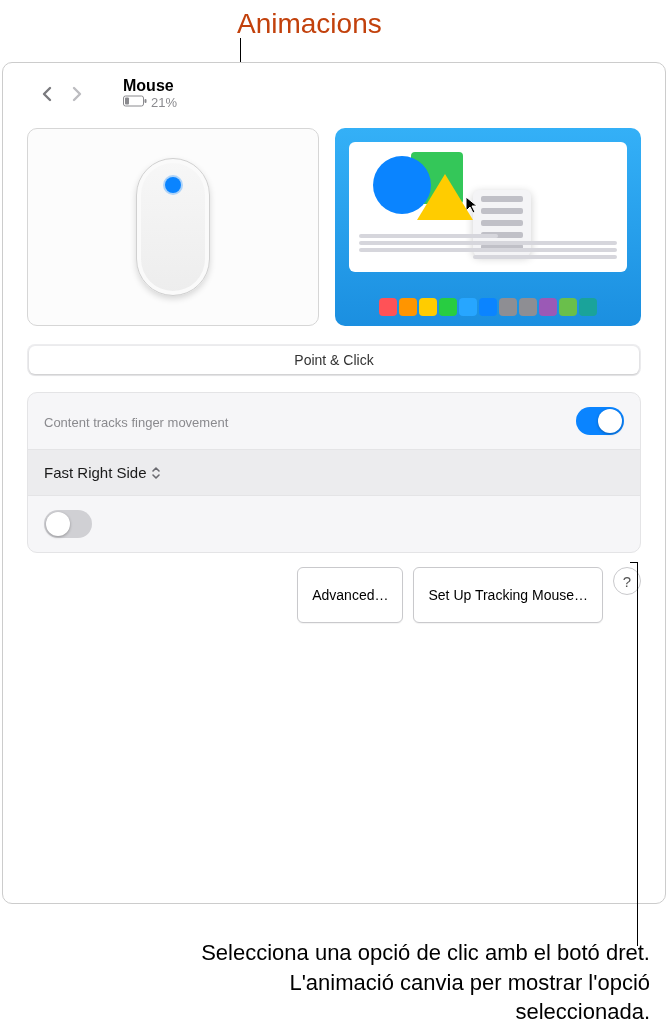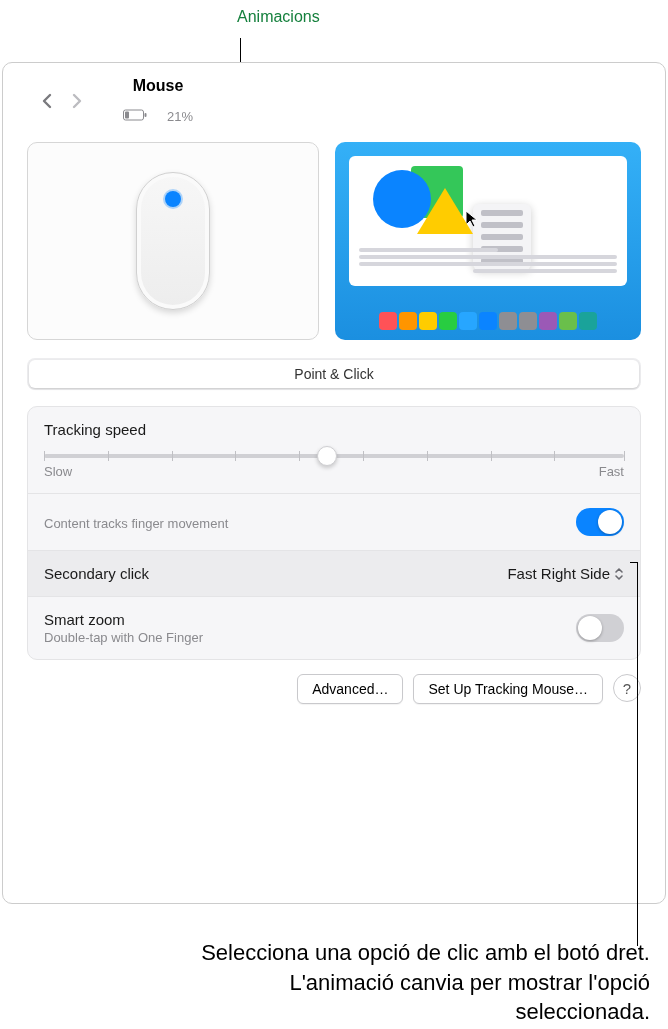--- a/index.html
+++ b/index.html
@@ -7,22 +7,22 @@
       font-family: -apple-system, BlinkMacSystemFont, "Helvetica Neue", sans-serif;
       background: #fff;
       width: 668px;
       height: 1029px;
       position: relative;
     }
     .callout-top {
       position: absolute;
       top: 8px;
       left: 237px;
-      font-size: 16px;
-      color: #15803d;
+      font-size: 28px;
+      color: #c2410c;
     }
     .callout-line-top {
       position: absolute;
       top: 38px;
       left: 240px;
       width: 1px;
       height: 94px;
       background: #000;
     }
     .panel {
@@ -42,22 +42,22 @@
       gap: 8px;
       padding: 14px 20px 6px 32px;
     }
     .nav-arrows { display: flex; gap: 6px; }
     .nav-arrow {
       width: 24px; height: 24px;
       display: flex; align-items: center; justify-content: center;
       color: #555; cursor: pointer;
     }
     .title-block { margin-left: 26px; }
-    .page-title { font-size: 16px; font-weight: 700; text-align: center; }
-    .battery-row { display: flex; align-items: center; gap: 20px; color: #8a8a8e; font-size: 13px; margin-top: 14px;}
+    .page-title { font-size: 16px; font-weight: 700; }
+    .battery-row { display: flex; align-items: center; gap: 4px; color: #8a8a8e; font-size: 13px; margin-top: 0;}
     .battery-icon { display: inline-block; }
     .preview-row {
       display: flex;
       gap: 16px;
       padding: 12px 24px 14px 24px;
     }
     .mouse-preview {
       width: 292px; height: 198px;
       border: 1px solid #d6d6d6;
       border-radius: 10px;
@@ -188,21 +188,21 @@
       font-size:15px; color:#1a1a1a; cursor:pointer;
     }
     .popup-arrows {
       display:inline-flex; flex-direction:column; line-height:6px; font-size:8px; color:#6a6a70;
     }
     .button-row {
       display:flex; justify-content:flex-end; gap:10px;
       padding: 14px 24px;
     }
     .btn {
-      padding: 6px 14px;
+      padding: 19px 14px;
       border:1px solid #c9c9cc;
       border-radius: 6px;
       background:#fff;
       font-size:14px;
       box-shadow: 0 1px 1px rgba(0,0,0,0.05);
       cursor:pointer;
     }
     .help-btn {
       width:28px;height:28px;border-radius:50%;
       border:1px solid #c9c9cc;background:#fff;
@@ -319,72 +319,43 @@
       </div>
     </div>
   </div>
 
   <div class="segmented">
     <div class="segment active">Point &amp; Click</div>
   </div>
 
   <div class="settings-list">
 
-    <div class="row tracking-row">
-      <div class="row-title">Tracking speed</div>
-      <div class="slider-wrap">
-        <div class="slider-track">
-          <div class="tick" style="left:0%"></div>
-          <div class="tick" style="left:11%"></div>
-          <div class="tick" style="left:22%"></div>
-          <div class="tick" style="left:33%"></div>
-          <div class="tick" style="left:44%"></div>
-          <div class="tick" style="left:55%"></div>
-          <div class="tick" style="left:66%"></div>
-          <div class="tick" style="left:77%"></div>
-          <div class="tick" style="left:88%"></div>
-          <div class="tick" style="left:100%"></div>
-          <div class="slider-thumb"></div>
-        </div>
-        <div class="slider-labels">
-          <span>Slow</span>
-          <span>Fast</span>
-        </div>
-      </div>
-    </div>
 
     <div class="row">
       <div class="row-col">
         <div class="row-sub">Content tracks finger movement</div>
       </div>
       <div class="toggle on">
         <div class="toggle-knob"></div>
       </div>
     </div>
 
     <div class="row highlighted-row">
-      <div class="row-col">
-        <div class="row-title">Secondary click</div>
-      </div>
       <div class="popup-value">
         <span>Fast Right Side</span>
         <span class="popup-arrows">
           <svg width="10" height="14" viewBox="0 0 10 14">
               <path d="M2 5 L5 2 L8 5" stroke="#6a6a70" stroke-width="1.6" fill="none" stroke-linecap="round" stroke-linejoin="round"></path>
               <path d="M2 9 L5 12 L8 9" stroke="#6a6a70" stroke-width="1.6" fill="none" stroke-linecap="round" stroke-linejoin="round"></path>
             </svg>
         </span>
       </div>
     </div>
 
     <div class="row">
-      <div class="row-col">
-        <div class="row-title">Smart zoom</div>
-        <div class="row-sub">Double-tap with One Finger</div>
-      </div>
       <div class="toggle off">
         <div class="toggle-knob"></div>
       </div>
     </div>
 
   </div>
 
   <div class="button-row">
     <button class="btn">Advanced…</button>
     <button class="btn">Set Up Tracking Mouse…</button>

